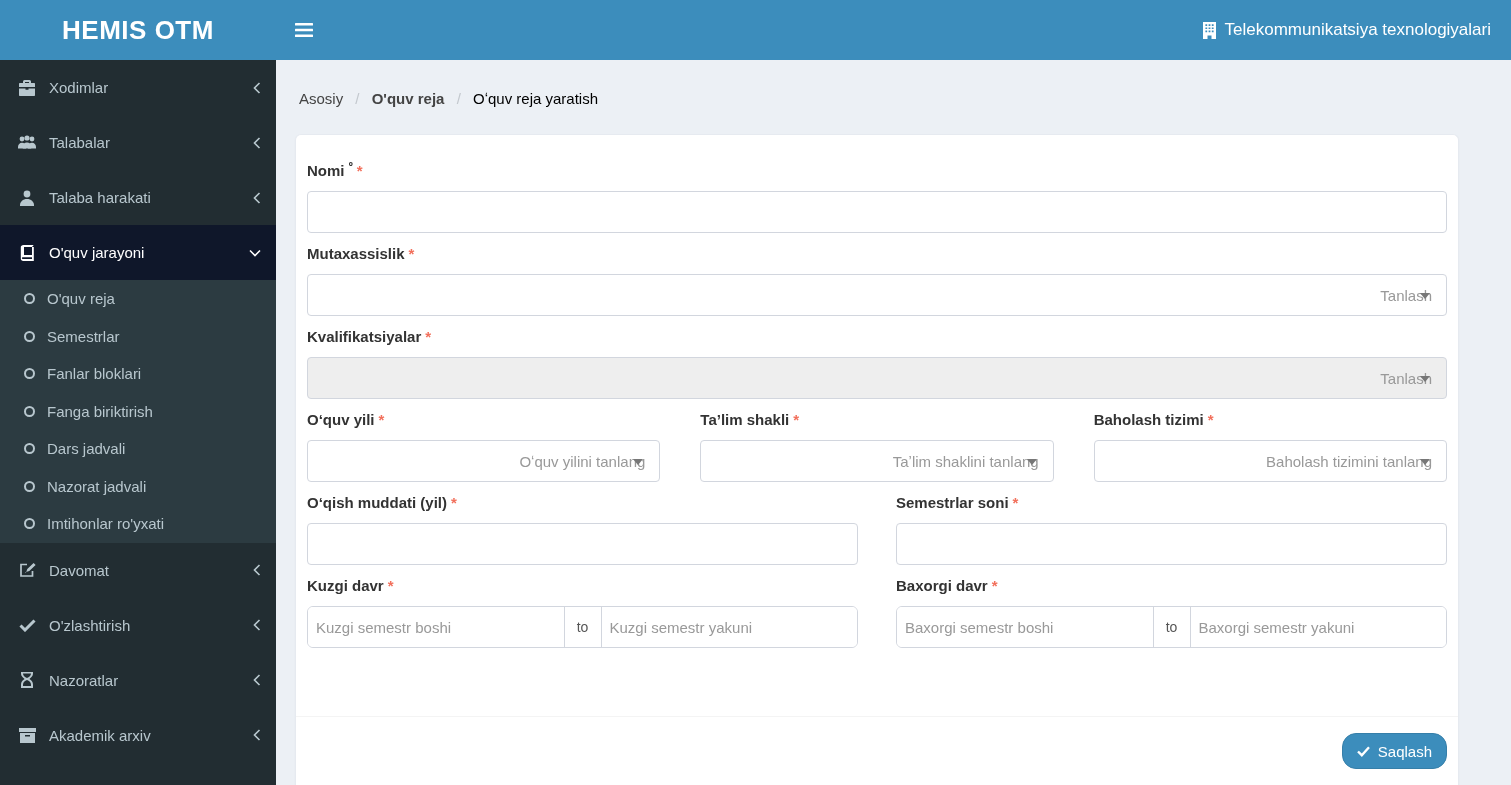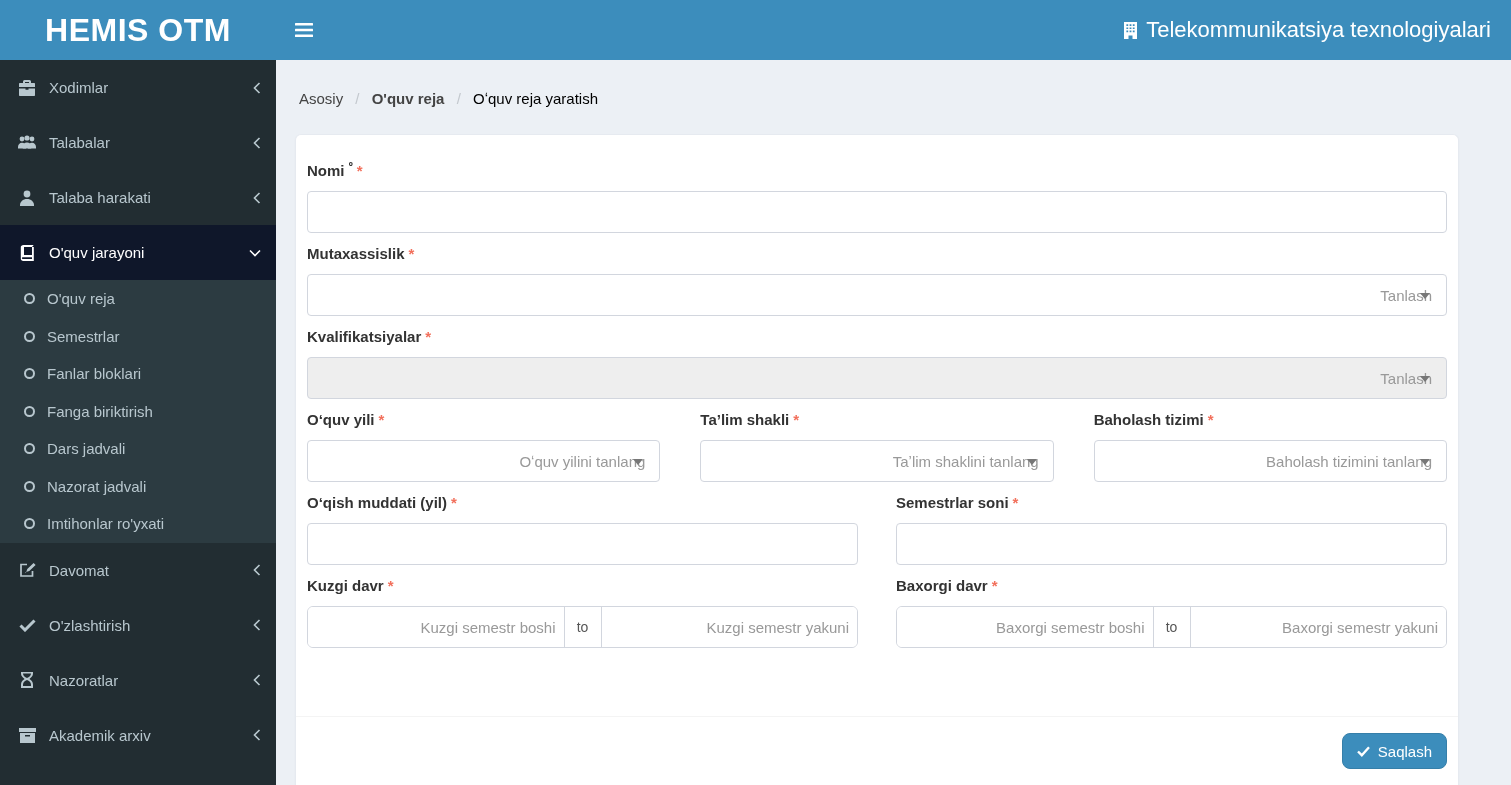--- a/index.html
+++ b/index.html
@@ -7,36 +7,36 @@
   body {
     width:1511px; height:785px; overflow:hidden;
     font-family:"Liberation Sans","DejaVu Sans",sans-serif;
     display:flex; background:#ecf0f5;
   }
   
   .sidebar { width:276px; min-width:276px; background:#222d32; height:785px; }
   .logo {
     height:60px; background:#3c8dbc; color:#fff; cursor:pointer;
     display:flex; align-items:center; justify-content:center;
-    font-size:32px; font-weight:700; letter-spacing:0.5px;
+    font-size:26px; font-weight:700; letter-spacing:0.5px;
   }
   .menu a { text-decoration:none; display:flex; align-items:center; cursor:pointer; }
   .m-item { height:55px; padding:0 15px 0 16px; color:#b8c7ce; font-size:15px; }
   .m-item .icn { width:22px; margin-right:11px; display:flex; justify-content:center; }
   .m-item .chev { margin-left:auto; display:flex; }
   .m-item.active { background:#0f172a; color:#fff; }
   .submenu { background:#2c3b41; }
   .submenu a { height:37.5px; padding-left:24px; color:#b8c7ce; font-size:15px; }
   .ring { width:11px; height:11px; border:2px solid currentColor; border-radius:50%;
           margin-right:12px; flex:0 0 auto; }
   
   .main { flex:1; display:flex; flex-direction:column; background:#ecf0f5; }
   .topbar { height:60px; background:#3c8dbc; display:flex; align-items:center; flex:0 0 auto; }
   .hamburger { padding:0 19px; height:100%; display:flex; align-items:center; cursor:pointer; }
-  .org { margin-left:auto; padding-right:20px; color:#fff; font-size:22px;
+  .org { margin-left:auto; padding-right:20px; color:#fff; font-size:17px;
          display:flex; align-items:center; gap:8px; cursor:pointer; }
   .content { flex:1; padding:0 52px 0 19px; display:flex; flex-direction:column; overflow:hidden; }
   .breadcrumb { padding:31px 0 27px 4px; font-size:15px; line-height:16px; color:#444; flex:0 0 auto; }
   .breadcrumb a { color:#444; text-decoration:none; cursor:pointer; }
   .breadcrumb a.bold { font-weight:700; }
   .breadcrumb .sep { color:#c3c8ce; margin:0 8px; }
   .breadcrumb .cur { color:#000000; }
   
   .card { background:#fff; border:1px solid #e6eaf0; border-bottom:none;
           border-radius:6px 6px 0 0; box-shadow:0 1px 2px rgba(0,0,0,0.04);
@@ -56,29 +56,29 @@
   .txt-input::placeholder { color:#999; opacity:1; }
   .select { height:42px; border:1px solid #d2d6de; border-radius:4px; background:#fff;
             display:flex; align-items:center; padding:0 14px; position:relative;
             color:#999; font-size:15px; cursor:pointer;justify-content:flex-end; }
   .select .caret { position:absolute; right:16px; top:50%; margin-top:-2px;
     width:0; height:0; border-left:5px solid transparent; border-right:5px solid transparent;
     border-top:6px solid #777; }
   .select.disabled { background:#eee; cursor:default; }
   .range { display:flex; height:42px; border:1px solid #d2d6de; border-radius:6px;
            background:#fff; overflow:hidden; }
-  .range input { flex:1; border:none; height:100%; text-align:right; font-family:inherit;
+  .range input { flex:1; border:none; height:100%; text-align:left; font-family:inherit;
                  font-size:15px; color:#333; outline:none; padding:0 8px; min-width:0; }
   .range input::placeholder { color:#999; opacity:1; }
   .range .to { width:38px; flex:0 0 auto; border-left:1px solid #d2d6de; border-right:1px solid #d2d6de;
                display:flex; align-items:center; justify-content:center; color:#555; font-size:14px; }
   .card-footer { border-top:1px solid #f4f4f4; padding:16px 11px; display:flex;
                  justify-content:flex-end; flex:0 0 auto; }
   .btn-save { background:#3c8dbc; border:1px solid #367fa9; color:#fff; font-family:inherit;
-              font-size:15px; height:36px; padding:0 14px; border-radius:8px;
+              font-size:15px; height:36px; padding:0 14px; border-radius:14px;
               display:flex; align-items:center; gap:8px; cursor:pointer; }
   svg { display:block; }
 </style>
 </head>
 <body>
 
 <aside class="sidebar">
   <div class="logo">
     <span>HEMIS OTM</span>
   </div>

